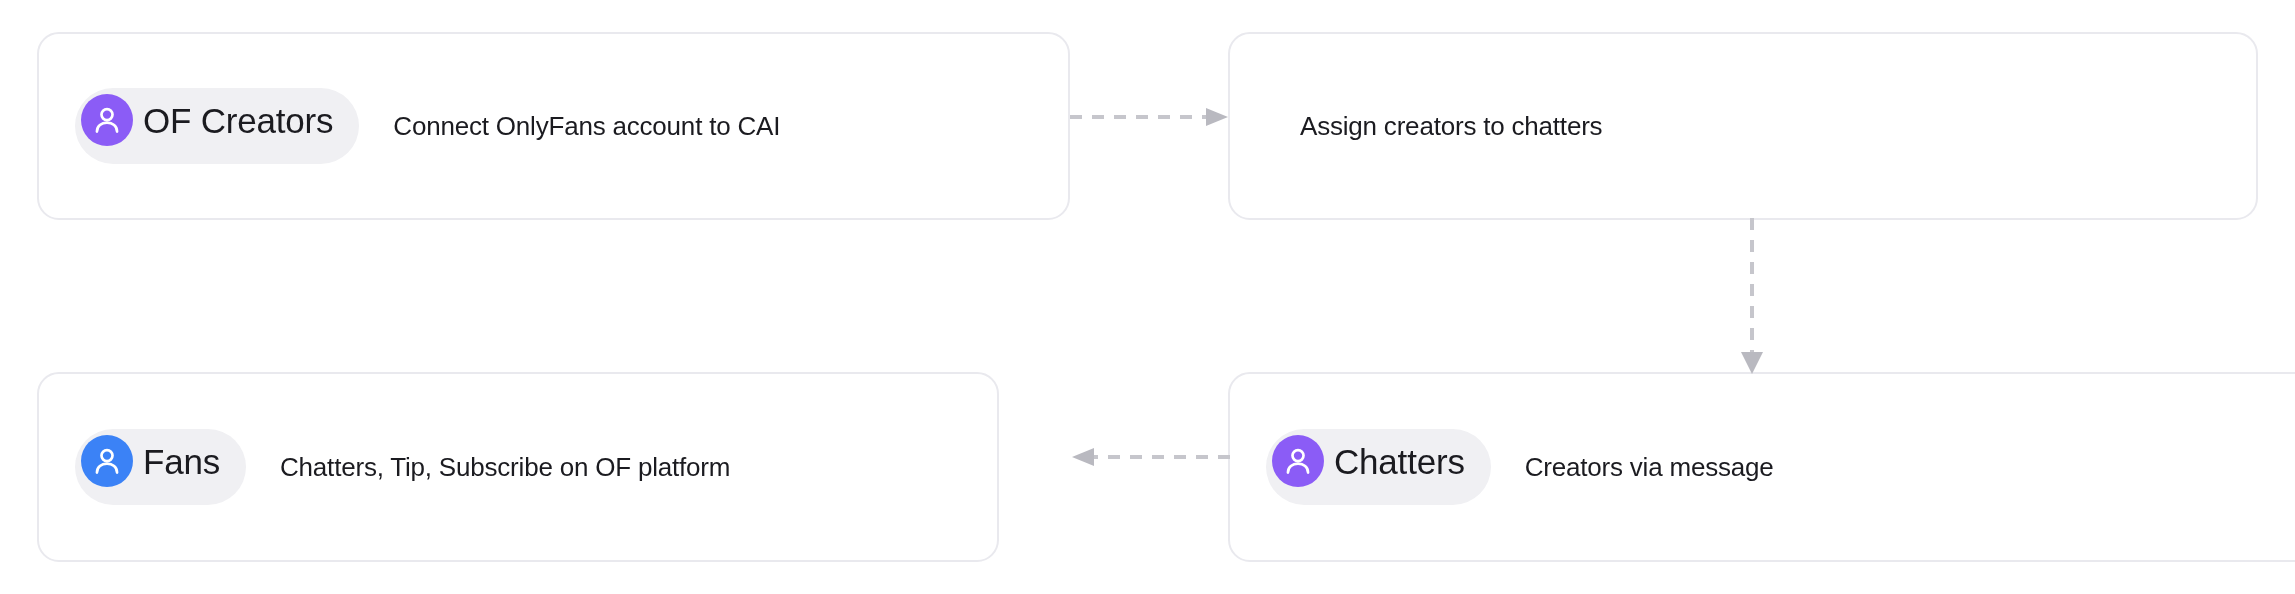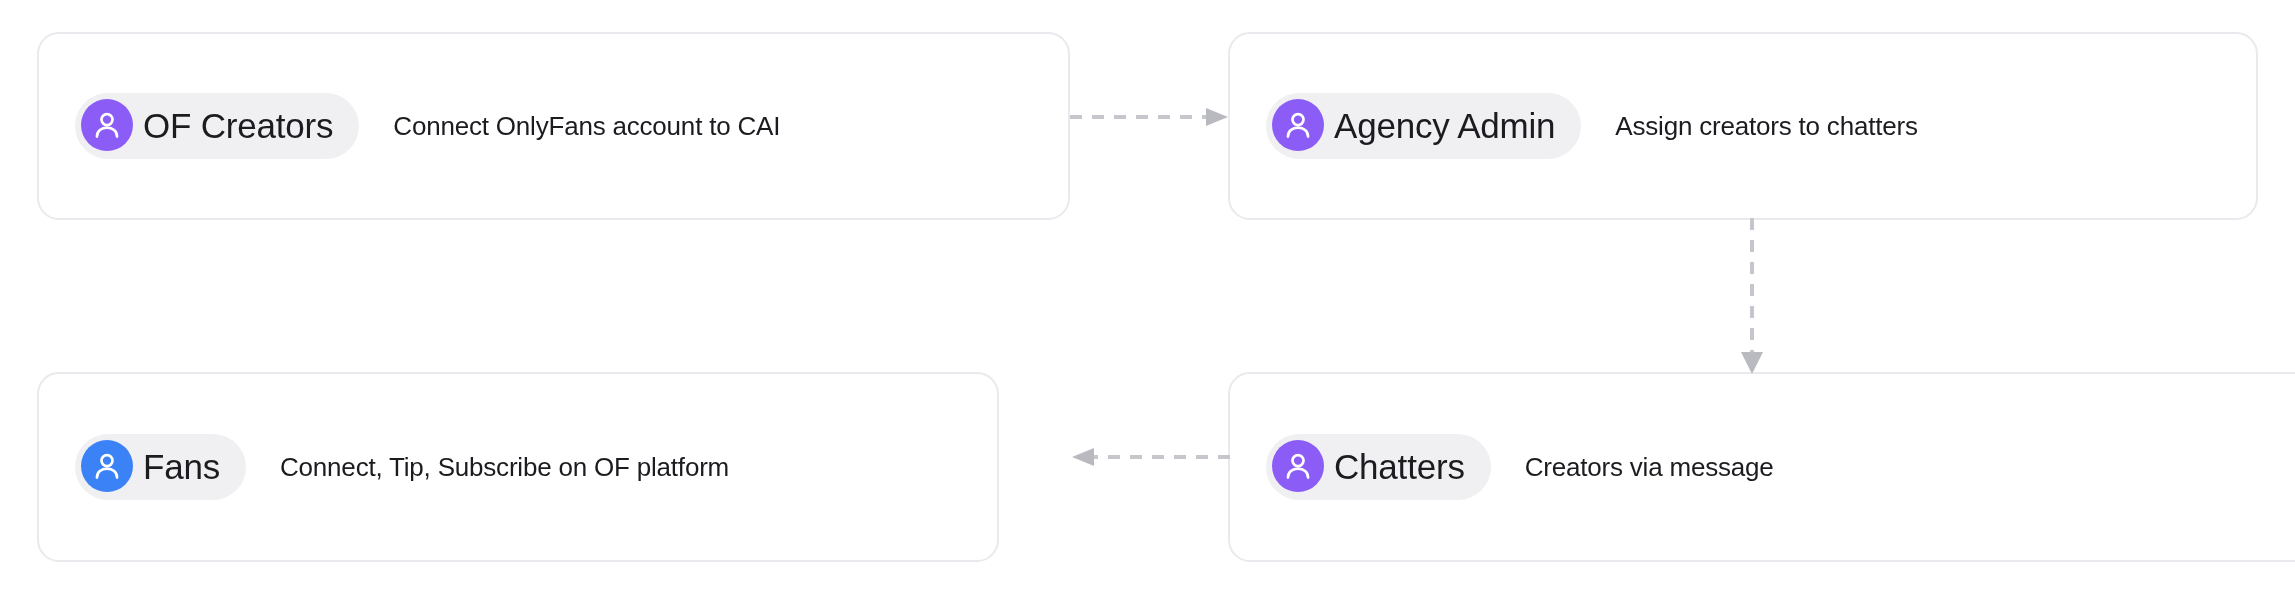--- a/index.html
+++ b/index.html
@@ -40,21 +40,21 @@
   .card-tr { left: 1228px; top: 32px;  width: 1030px; height: 188px; }
   .card-bl { left: 37px;   top: 372px; width: 962px; height: 190px; }
   .card-br { left: 1228px; top: 372px; width: 1222px; height: 190px; align-items: center; }
 
   
   .pill {
     display: inline-flex;
     align-items: center;
     background: #f0f0f3;
     border-radius: 999px;
-    padding: 6px 26px 8px 6px;
+    padding: 6px 26px 18px 6px;
     gap: 10px;
   }
   .avatar {
     width: 52px;
     height: 52px;
     border-radius: 50%;
     flex: 0 0 52px;
     display: flex;
     align-items: center;
     justify-content: center;
@@ -104,45 +104,36 @@
           </svg>
         </span>
         <span class="pill-label">OF Creators</span>
       </div>
       <span class="desc">Connect OnlyFans account to CAI</span>
     </div>
   </div>
 
   <div class="card card-tr">
     <div class="card-inner">
-      <div class="pill">
-        <span class="avatar purple">
-          <svg width="34" height="34" viewBox="0 0 24 24" fill="none" stroke="#ffffff" stroke-width="1.9" stroke-linecap="round" stroke-linejoin="round">
-            <circle cx="12" cy="8.2" r="3.9"></circle>
-            <path d="M4.9 20.2c0-3.9 3.2-6.3 7.1-6.3s7.1 2.4 7.1 6.3"></path>
-          </svg>
-        </span>
-        <span class="pill-label">Agency Admin</span>
-      </div>
       <span class="desc">Assign creators to chatters</span>
     </div>
   </div>
 
   <div class="card card-bl">
     <div class="card-inner">
       <div class="pill">
         <span class="avatar blue">
           <svg width="34" height="34" viewBox="0 0 24 24" fill="none" stroke="#ffffff" stroke-width="1.9" stroke-linecap="round" stroke-linejoin="round">
             <circle cx="12" cy="8.2" r="3.9"></circle>
             <path d="M4.9 20.2c0-3.9 3.2-6.3 7.1-6.3s7.1 2.4 7.1 6.3"></path>
           </svg>
         </span>
         <span class="pill-label">Fans</span>
       </div>
-      <span class="desc">Connect, Tip, Subscribe on OF platform</span>
+      <span class="desc">Chatters, Tip, Subscribe on OF platform</span>
     </div>
   </div>
 
   <div class="card card-br">
     <div class="card-inner">
       <div class="pill">
         <span class="avatar purple">
           <svg width="34" height="34" viewBox="0 0 24 24" fill="none" stroke="#ffffff" stroke-width="1.9" stroke-linecap="round" stroke-linejoin="round">
             <circle cx="12" cy="8.2" r="3.9"></circle>
             <path d="M4.9 20.2c0-3.9 3.2-6.3 7.1-6.3s7.1 2.4 7.1 6.3"></path>

